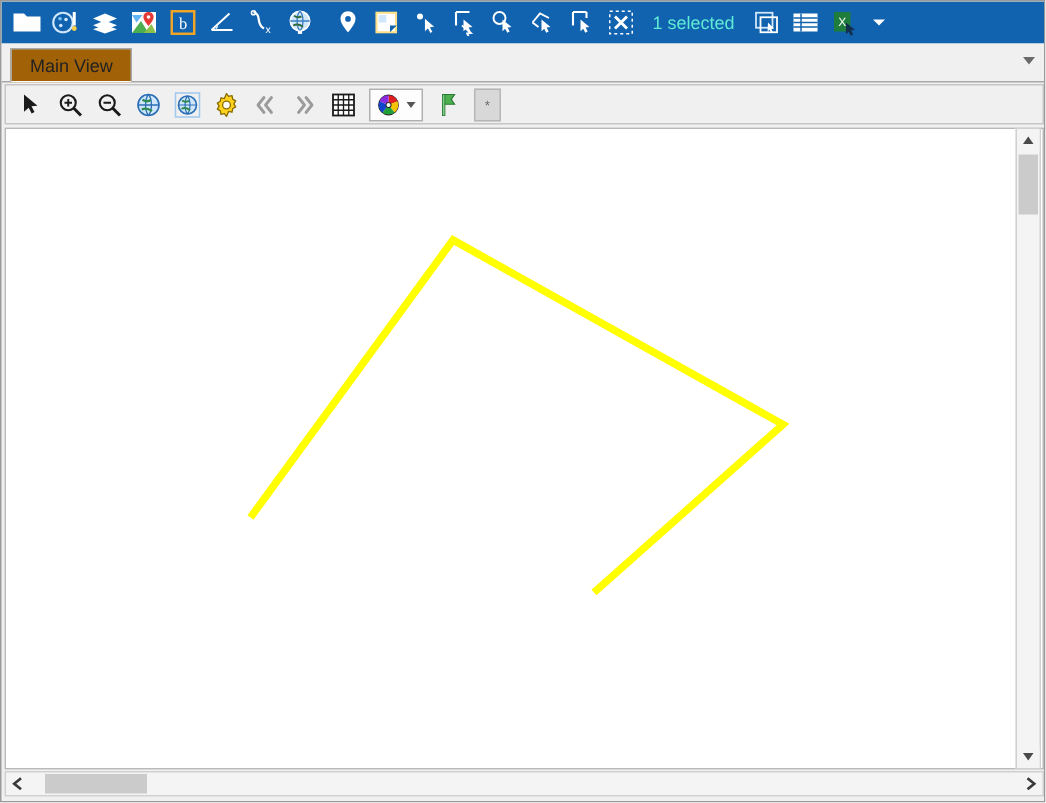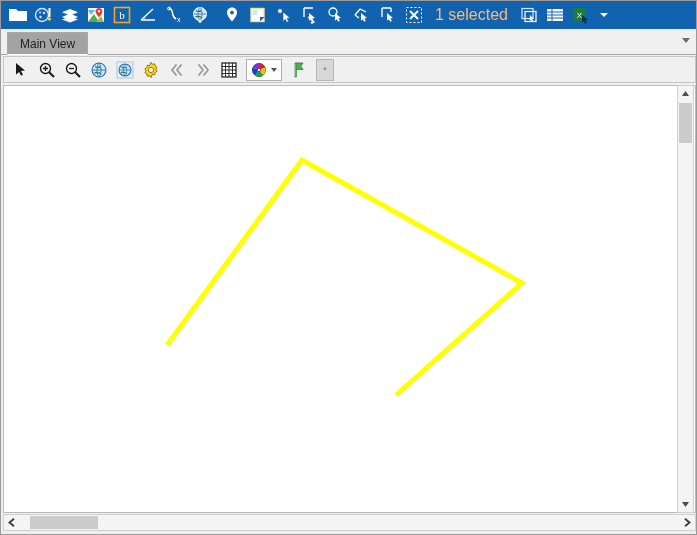--- a/index.html
+++ b/index.html
@@ -28,21 +28,21 @@
     gap: 0px;
   }
   .rb-btn {
     width: 26px; height: 24px;
     display: flex; align-items: center; justify-content: center;
     position: relative;
     flex: 0 0 auto;
   }
   .rb-sep { width: 6px; height: 24px; flex: 0 0 auto; }
   .rb-label {
-    color: #fdba74; font-size: 16px;
+    color: #5eead4; font-size: 12px;
     padding: 0 8px; white-space: nowrap;
     flex: 0 0 auto;
   }
   .rb-caret {
     width: 20px; height: 24px;
     display: flex; align-items: center; justify-content: center;
     flex: 0 0 auto;
   }
   .caret-dn {
     width: 0; height: 0;
@@ -54,21 +54,21 @@
   
   #tabstrip {
     position: absolute; left: 0; top: 28px;
     width: 697px; height: 26px;
     background: #f0f0f0;
     border-bottom: 1px solid #a8a8a8;
   }
   #tab-main {
     position: absolute; left: 6px; top: 3px;
     height: 23px; padding: 0 12px;
-    background: #a3a3a3;
+    background: #a16207;
     border: 1px solid #a8a8a8;
     border-bottom: 1px solid #fdfdfd;
     display: flex; align-items: center;
     font-size: 12px; color: #222;
   }
   #tab-menu-caret {
     position: absolute; right: 8px; top: 9px;
     width: 0; height: 0;
     border-left: 4px solid transparent;
     border-right: 4px solid transparent;

